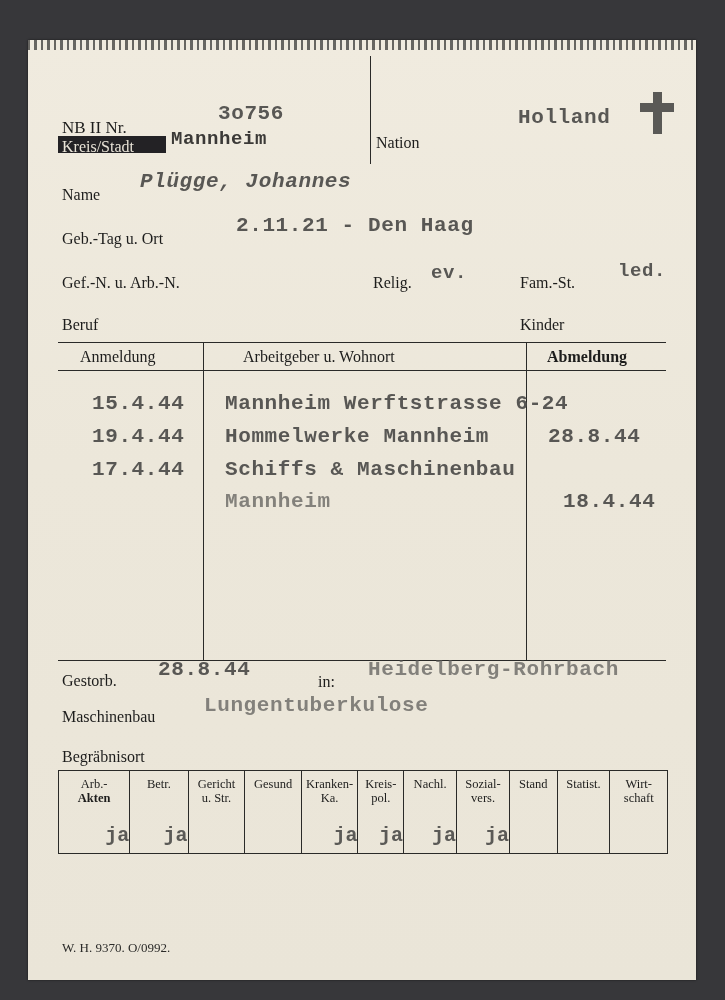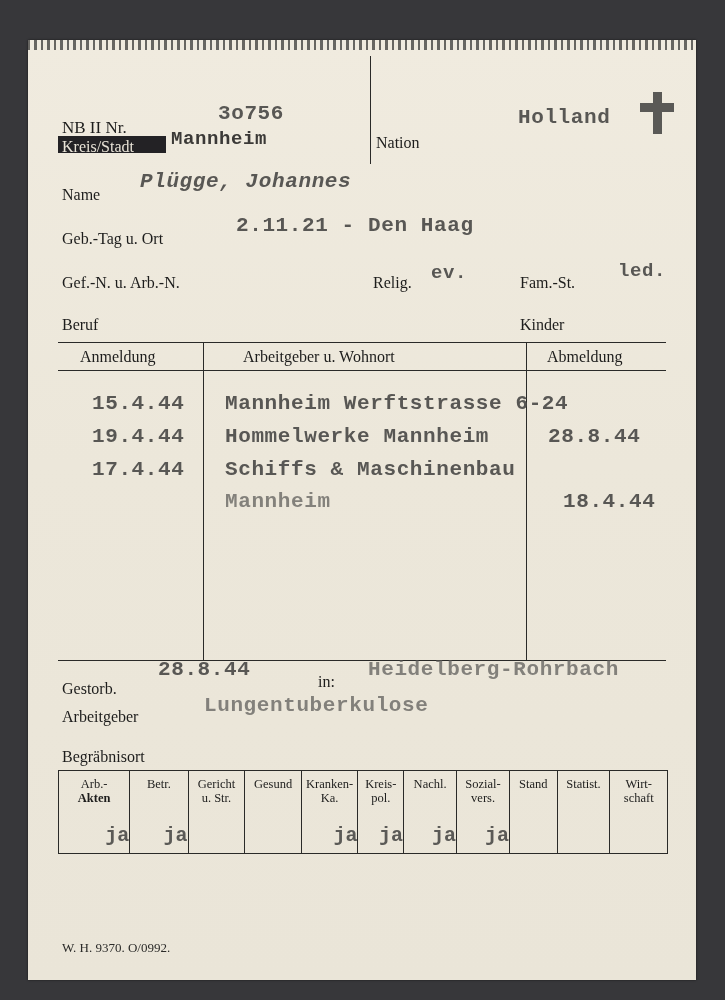--- a/index.html
+++ b/index.html
@@ -135,28 +135,28 @@
   
   .tbl-top { left: 30px; top: 302px; width: 608px; }
   .tbl-head-bottom { left: 30px; top: 330px; width: 608px; }
   .tbl-bottom { left: 30px; top: 620px; width: 608px; }
   .tbl-v1 { left: 175px; top: 302px; height: 318px; }
   .tbl-v2 { left: 498px; top: 302px; height: 318px; }
 
   .th { position: absolute; font-size: 16px; color: #1d1d1c; font-family: "Liberation Serif", serif; }
   .th-anmeldung { left: 52px; top: 308px; }
   .th-arbeitgeber { left: 215px; top: 308px; }
-  .th-abmeldung { left: 519px; top: 308px; }
+  .th-abmeldung { left: 519px; top: 308px; font-weight: bold; }
 
   .row-date { position: absolute; font-size: 21px; }
   .row-emp { position: absolute; font-size: 21px; }
   .row-out { position: absolute; font-size: 21px; }
 
   
-  .lbl-gestorb { position: absolute; left: 34px; top: 632px; font-size: 16px; margin-top: 8px; }
+  .lbl-gestorb { position: absolute; left: 34px; top: 632px; font-size: 16px; }
   .val-gestorb { position: absolute; left: 130px; top: 618px; }
   .lbl-in { position: absolute; left: 290px; top: 633px; font-size: 16px; }
   .val-in { position: absolute; left: 340px; top: 618px; }
   .lbl-todes { position: absolute; left: 34px; top: 668px; font-size: 16px; }
   .val-todes { position: absolute; left: 176px; top: 654px; }
   .lbl-begraeb { position: absolute; left: 34px; top: 708px; font-size: 16px; }
 
   
   .grid {
     position: absolute;
@@ -270,21 +270,21 @@
 
     <div class="typed row-date" style="left:64px; top:450px;"></div>
     <div class="typed row-emp faint" style="left:197px; top:450px;">Mannheim</div>
     <div class="typed row-out" style="left:535px; top:450px;">18.4.44</div>
 
     <div class="printed lbl-gestorb">Gestorb.</div>
     <div class="typed val-gestorb">28.8.44</div>
     <div class="printed lbl-in">in:</div>
     <div class="typed val-in faint">Heidelberg-Rohrbach</div>
 
-    <div class="printed lbl-todes">Arbeitgeber</div>
+    <div class="printed lbl-todes">Maschinenbau</div>
     <div class="typed val-todes faint">Lungentuberkulose</div>
 
     <div class="printed lbl-begraeb">Begräbnisort</div>
 
     <div class="grid">
       <div class="gcell" style="width:78px;">
         <div class="ghead">
           <span>Arb.-</span><br><b>Akten</b>
         </div>
         <div class="gval">ja</div>

